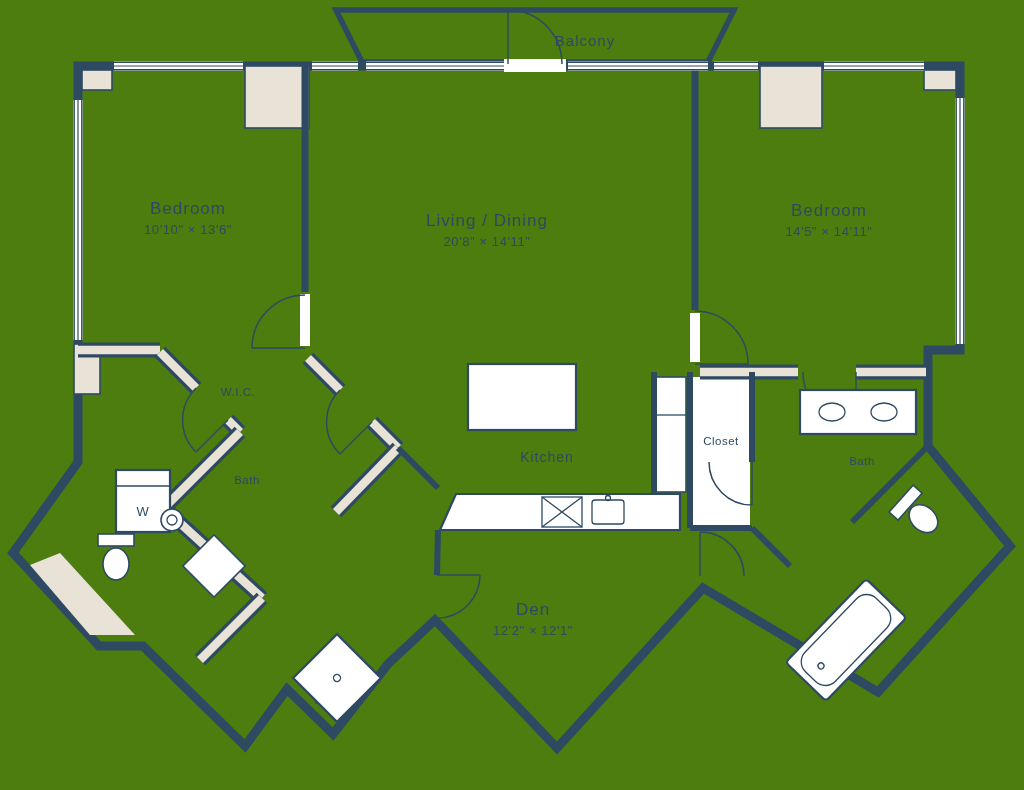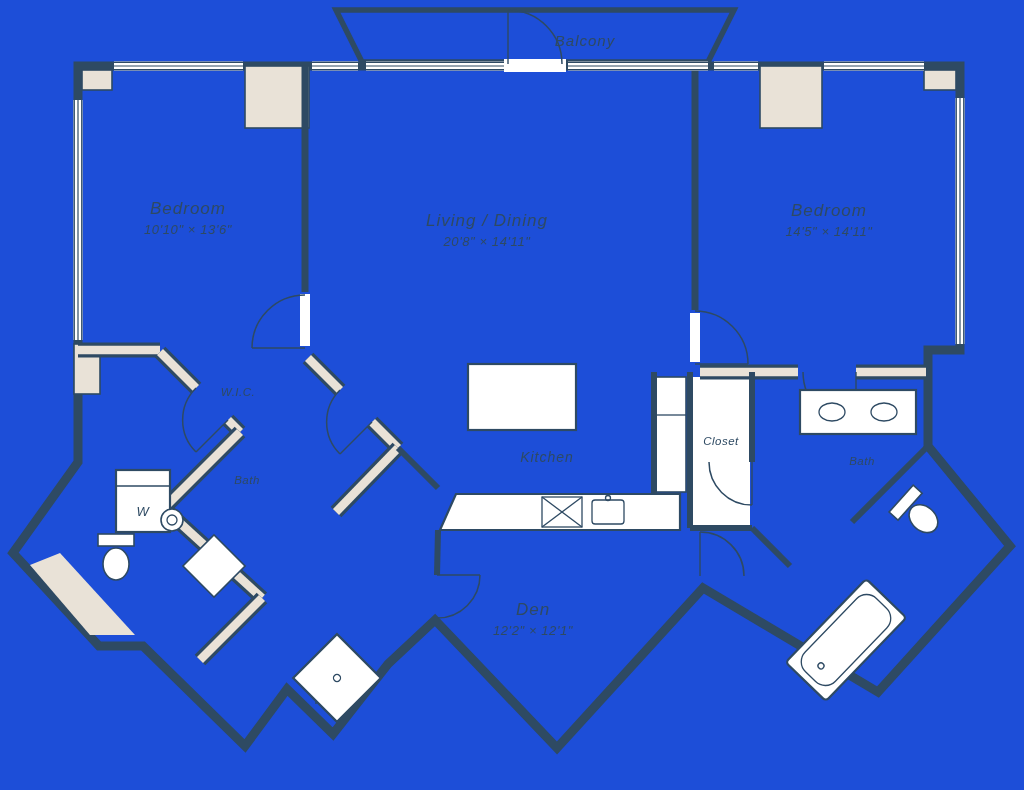--- a/index.html
+++ b/index.html
@@ -1,16 +1,16 @@
 <!DOCTYPE html>
 <html style="--wall: #2e4a63; --beige: #e9e2d7;"><head>
 <meta charset="utf-8">
 <style>
   html,body{margin:0;padding:0;background:#fff;}
-  #stage{position:relative;width:1024px;height:790px;background:#1d4ed8;overflow:hidden;font-style:italic;}
+  #stage{position:relative;width:1024px;height:790px;background:#4d7c0f;overflow:hidden;}
   svg{display:block;}
   .wallstroke{stroke:var(--wall,#2e4a63);fill:none;}
   .w7{stroke:var(--wall,#2e4a63);stroke-width:7;fill:none;}
   .w6{stroke:var(--wall,#2e4a63);stroke-width:6;fill:none;}
   .poche-a{stroke:var(--wall,#2e4a63);stroke-width:15;fill:none;}
   .poche-b{stroke:var(--beige,#e9e2d7);stroke-width:8.5;fill:none;}
   .beige{fill:var(--beige,#e9e2d7);stroke:var(--wall,#2e4a63);stroke-width:1.6;}
   .beige-flat{fill:var(--beige,#e9e2d7);stroke:none;}
   .fix{fill:#fff;stroke:var(--wall,#2e4a63);stroke-width:2.2;}
   .fix2{fill:#fff;stroke:var(--wall,#2e4a63);stroke-width:1.6;}

